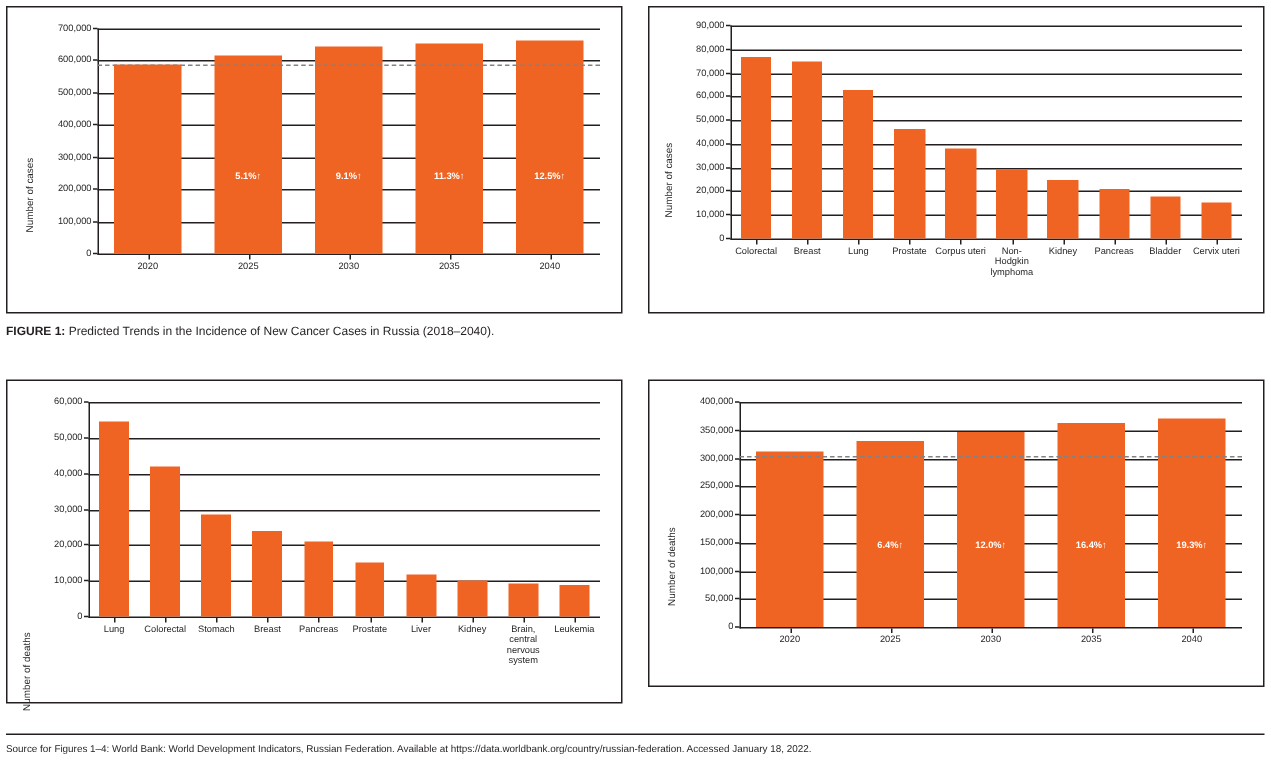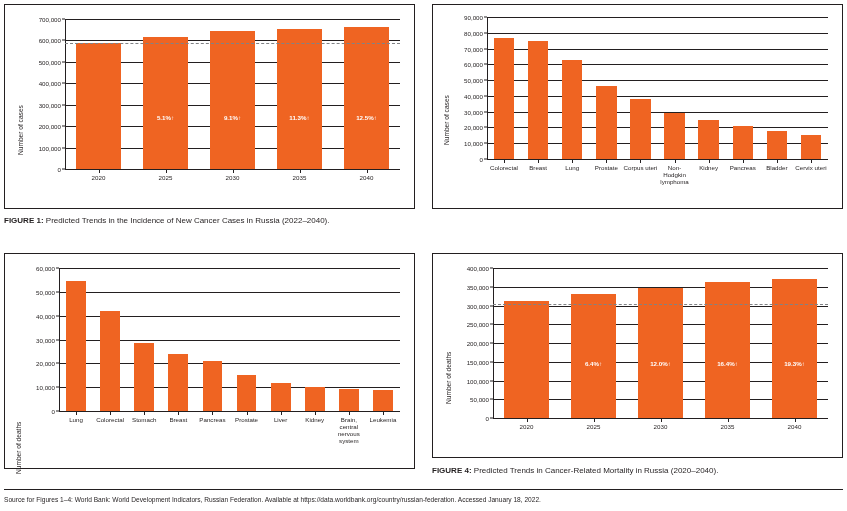--- a/index.html
+++ b/index.html
@@ -185,21 +185,21 @@
           <div class="bar-pct" style="top: 86.8571px;">12.5%↑</div>
         </div>
         <div class="xtick" style="left: 268px; width: 67px;">2040</div>
         <div class="xtickmark" style="left: 301.5px;"></div>
         <div class="dashline" style="top: 24px;"></div>
       </div>
     <div class="ylabel" id="ylab1" style="left:12px; top:150px;">Number of cases</div>
   </div>
   <div class="caption" style="left:4px; top:216px; width:420px;">
     <b>FIGURE 1:</b>
-    <span>Predicted Trends in the Incidence of New Cancer Cases in Russia (2022–2040).</span>
+    <span>Predicted Trends in the Incidence of New Cancer Cases in Russia (2018–2040).</span>
   </div>
 
   <div class="chart-box" id="box2" style="left:432px; top:4px; width:411px; height:205px;">
     <div class="plot" id="plot2" style="left:54px; top:12px; right:14px; bottom:48px;">
       <div class="axis-left"></div>
       <div class="axis-bottom"></div>
     <div class="ytick" style="top: 142px;">0</div>
         <div class="ytickmark" style="top: 142px;"></div>
         <div class="gridline" style="top: 126.222px;"></div>
         <div class="ytick" style="top: 126.222px;">10,000</div>
@@ -370,21 +370,17 @@
         <div class="xtickmark" style="left: 234.5px;"></div>
         <div class="bar" style="left: 279.39px; width: 44.22px; height: 139.5px; background: rgb(239, 100, 34);">
           <div class="bar-pct" style="top: 81.5px;">19.3%↑</div>
         </div>
         <div class="xtick" style="left: 268px; width: 67px;">2040</div>
         <div class="xtickmark" style="left: 301.5px;"></div>
         <div class="dashline" style="top: 35.625px;"></div>
       </div>
     <div class="ylabel" id="ylab4" style="left:12px; top:150px;">Number of deaths</div>
   </div>
-  <div class="caption" style="left:432px; top:466px; width:415px;">
-    <b>FIGURE 4:</b>
-    <span>Predicted Trends in Cancer-Related Mortality in Russia (2020–2040).</span>
-  </div>
 
   <div class="rule" style="left:4px; top:489px; width:839px; height:1px;"></div>
   <div class="source" style="left:4px; top:496px; width:839px;">Source for Figures 1–4: World Bank: World Development Indicators, Russian Federation. Available at https://data.worldbank.org/country/russian-federation. Accessed January 18, 2022.</div>
 
 </div>
 
 </body></html>

